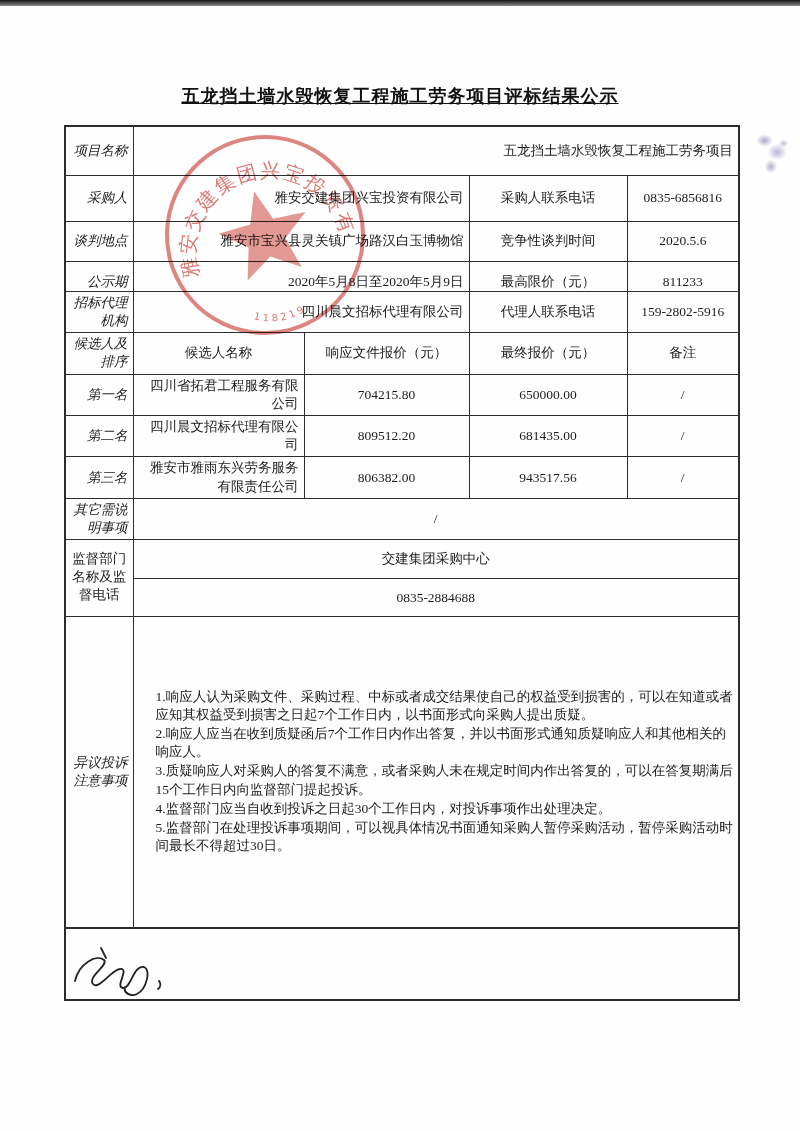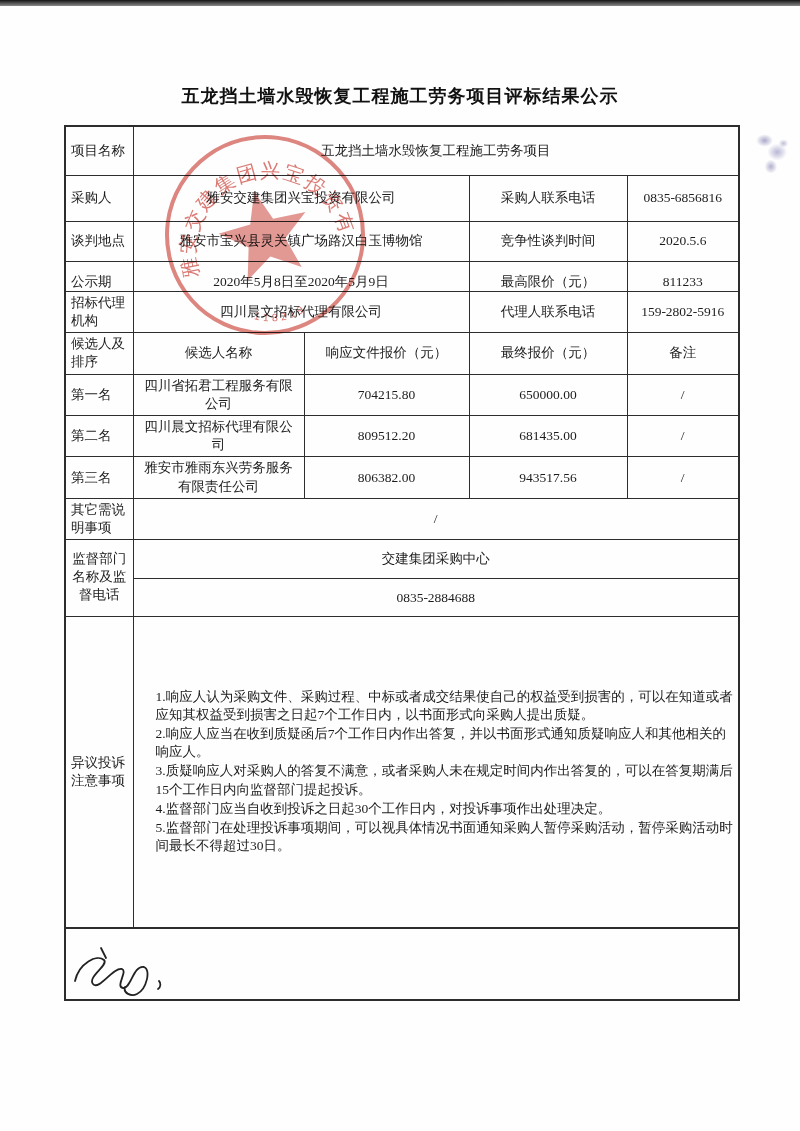--- a/index.html
+++ b/index.html
@@ -8,35 +8,35 @@
     font-family:"Liberation Serif","DejaVu Serif",serif;color:#1c1c1c;
     overflow:hidden;
   }
   .scan-edge{
     position:absolute;top:0;left:0;width:800px;height:6px;
     background:linear-gradient(#141414,#8a8a8a);
   }
   .doc-title{
     position:absolute;top:84px;left:0;width:800px;text-align:center;
     font-family:"DejaVu Sans","Liberation Sans",sans-serif;
-    font-weight:bold;font-size:18px;letter-spacing:1px;color:#111;
+    font-weight:bold;font-size:18px;letter-spacing:1px;color:#111;text-decoration:underline;
   }
   table.main{
     position:absolute;top:125px;left:64px;width:674px;
     border-collapse:collapse;table-layout:fixed;
     font-size:13.5px;line-height:1.35;
   }
   table.main td{
     border:1px solid #2d2d2d;padding:2px 5px;vertical-align:middle;
     overflow:hidden;
   }
   table.main{border:2px solid #2d2d2d;}
-  td.lbl{text-align:left;padding-left:4px;padding-right:2px;}
+  td.lbl{text-align:right;padding-left:4px;padding-right:2px;font-style:italic;}
   td.ctr{text-align:center;}
-  td.val{text-align:center;}
+  td.val{text-align:right;}
   tr.thin td{padding-top:11px;padding-bottom:0;}
   td.sup-lbl{text-align:center;padding-left:3px;padding-right:3px;font-family:Liberation Mono, monospace;}
   .obj-text div{margin:0 0 1px 17px;}
   .obj-cell{padding:6px 10px 6px 8px;}
   tr.sign-row td{border-top:2px solid #2d2d2d;}
   .sign-cell{position:relative;padding-left:6px;font-size:14px;}
   .sign-wrap{display:flex;align-items:center;gap:4px;}
   .sig-svg{margin-top:14px;}
   
   .stamp{

